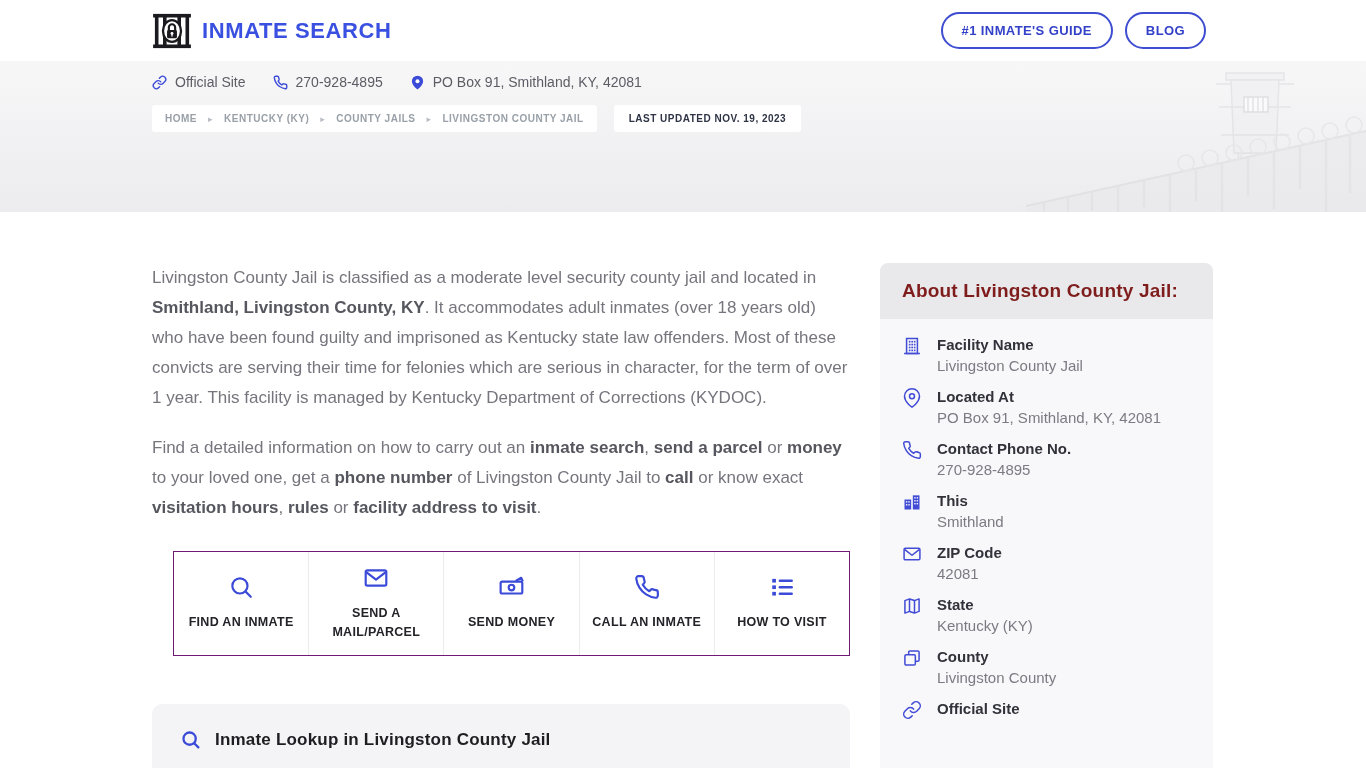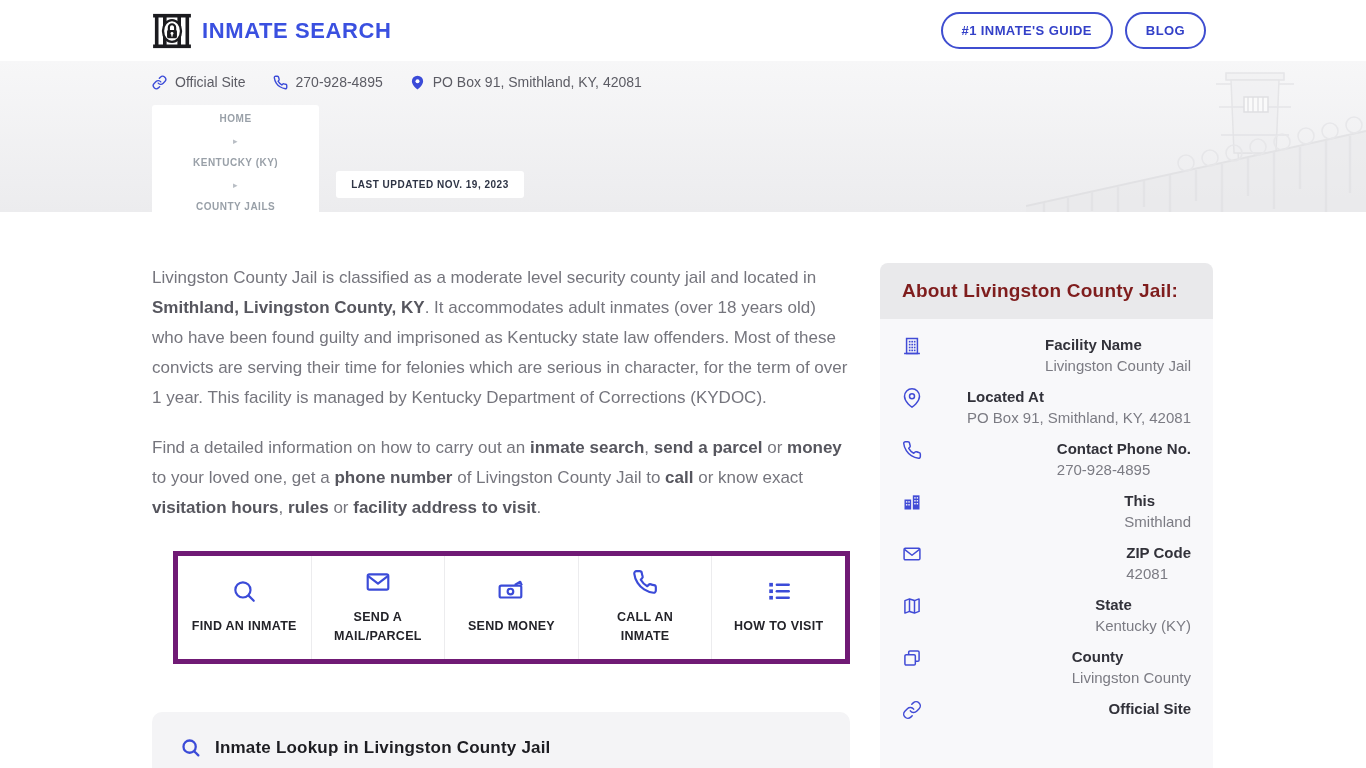--- a/index.html
+++ b/index.html
@@ -96,21 +96,20 @@
     background: #fff;
     border-radius: 3px;
     padding: 8px 13px;
     display: flex;
     align-items: center;
     gap: 11px;
     font-size: 10px;
     font-weight: 700;
     letter-spacing: 0.5px;
     color: #99a0a8;
-    flex-direction: column;
   }
   .crumb { cursor: pointer; }
   .crumb-sep::before { content: "\25B8"; color: #b8bdc4; font-size: 9px; }
   .updated-badge {
     background: #fff;
     border-radius: 3px;
     padding: 8px 15px;
     font-size: 10px;
     font-weight: 700;
     letter-spacing: 0.5px;
@@ -130,21 +129,21 @@
     font-size: 17px;
     line-height: 30px;
     color: #75757d;
     margin-bottom: 20px;
   }
   .lead b { color: #56565e; font-weight: 700; }
 
   .tiles {
     margin-top: 28px;
     display: flex;
-    border: 5px solid #701a75;
+    border: 1px solid #701a75;
     background: #fff;
     margin-left: 21px;
   }
   .tile {
     flex: 1;
     height: 103px;
     display: flex;
     flex-direction: column;
     align-items: center;
     justify-content: center;
@@ -187,21 +186,21 @@
     font-size: 19px;
     font-weight: 600;
     color: #7f1d1d;
     letter-spacing: 0.2px;
   }
   .side-body {
     background: #f8f8fa;
     padding: 16px 22px 40px;
     min-height: 460px;
   }
-  .info { display: flex; gap: 15px; margin-bottom: 12px; justify-content: space-between; }
+  .info { display: flex; gap: 15px; margin-bottom: 12px; }
   .info .sicon { color: #414bd6; flex: none; margin-top: 1px; }
   .info-lbl { font-size: 15px; font-weight: 700; color: #32323a; line-height: 19px; }
   .info-val { font-size: 15px; color: #7b7b83; line-height: 19px; margin-top: 2px; }
 </style>
 </head>
 <body>
 
 <div class="topbar">
   <div class="brand">
     <span>

